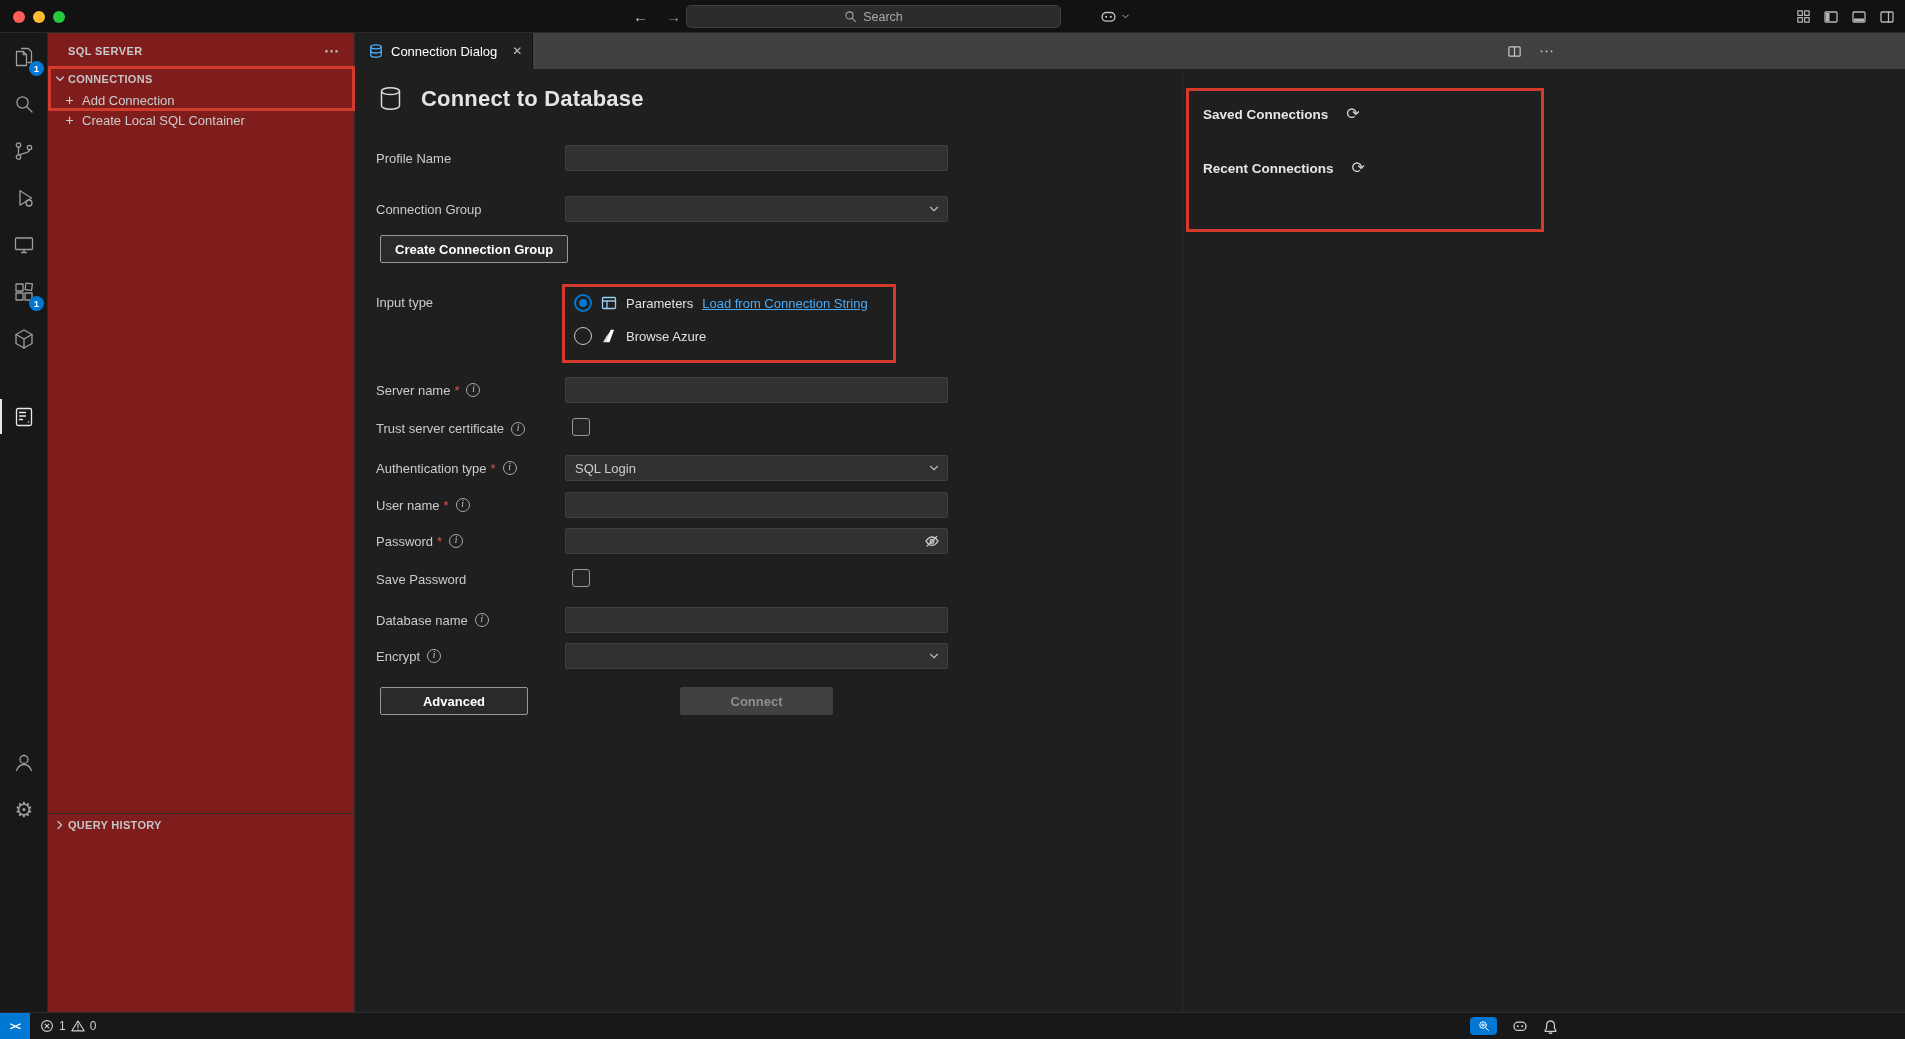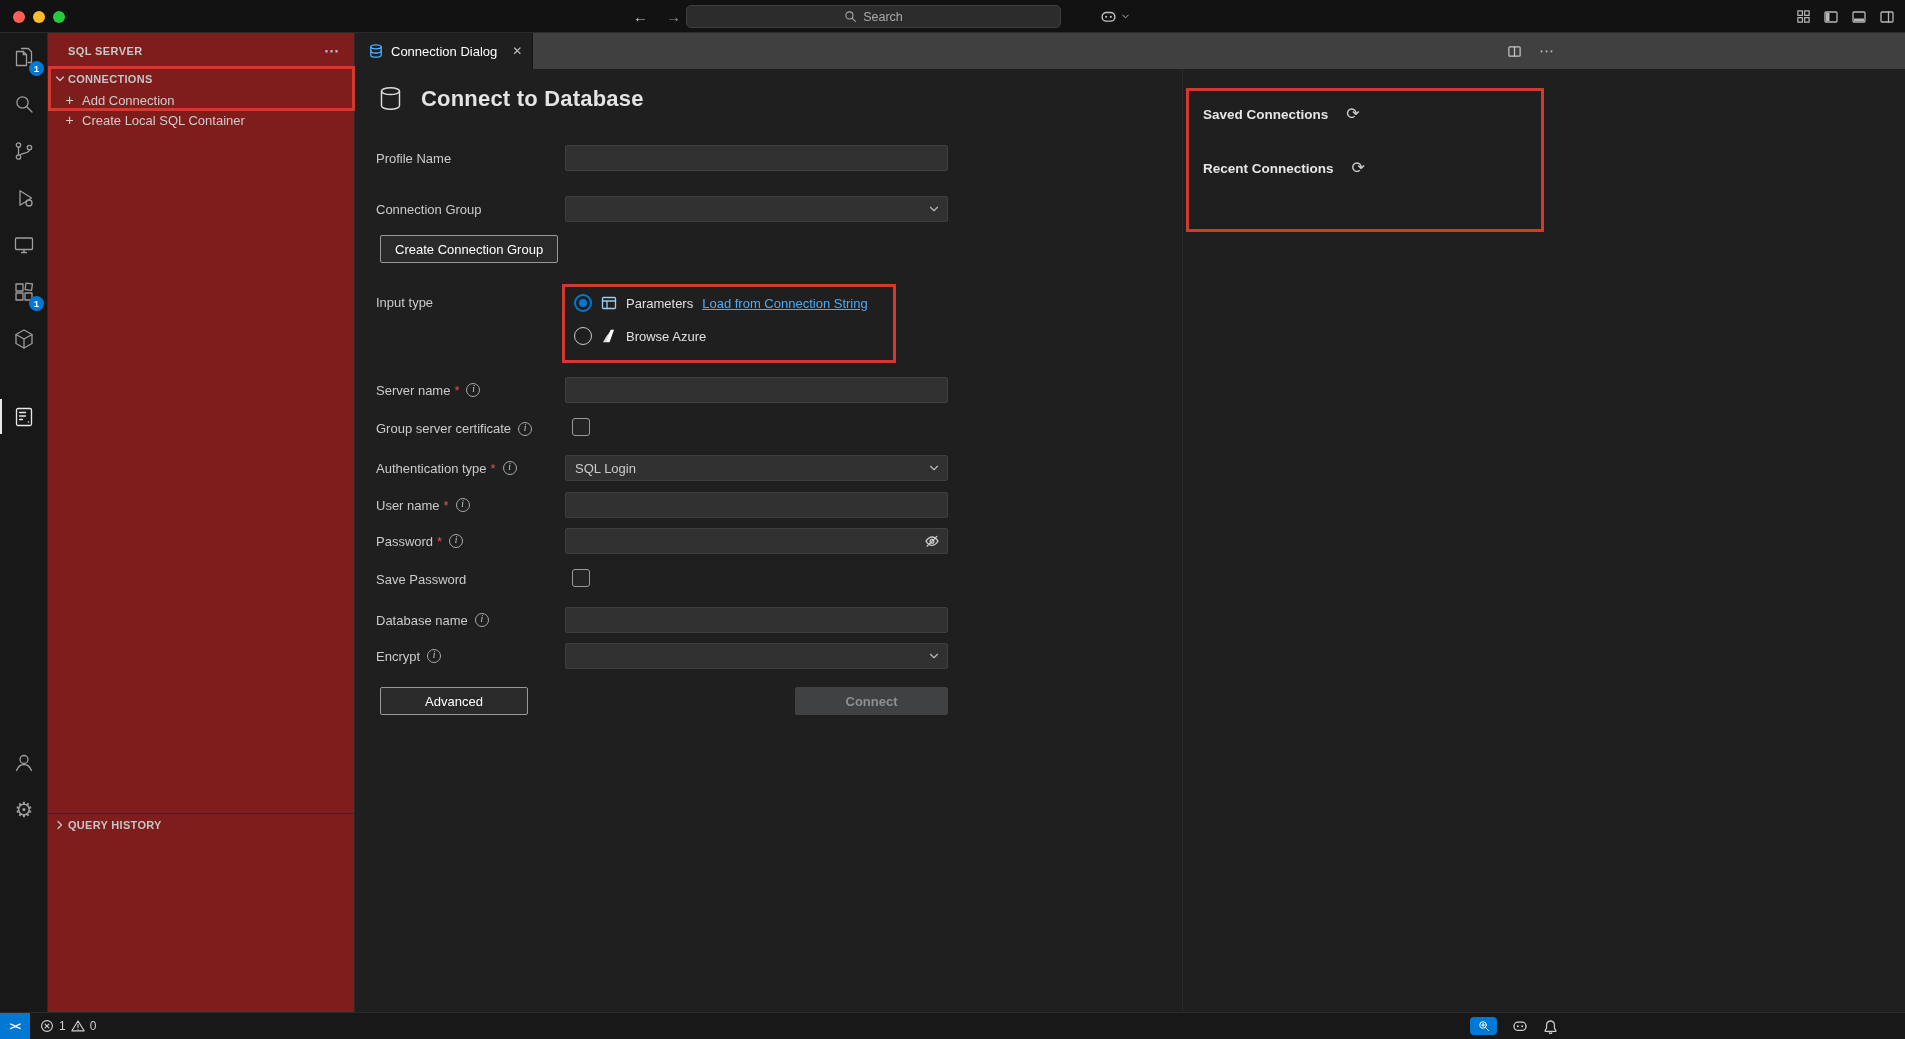--- a/index.html
+++ b/index.html
@@ -98,21 +98,21 @@
     display:inline-block;cursor:pointer}
   .cb-pad{padding-left:7px}
   .radio-stack{display:flex;flex-direction:column;gap:13px;padding-left:9px}
   .radio-row{display:flex;align-items:center;gap:9px;height:20px;cursor:pointer}
   .radio{width:18px;height:18px;border:1px solid #c9c9c9;border-radius:50%;display:inline-block;flex:0 0 18px}
   .radio.selected{border:2px solid var(--accent);position:relative}
   .radio.selected::after{content:"";position:absolute;inset:3px;background:var(--accent);border-radius:50%}
   .radio-label{color:#e0e0e0}
   .link{color:var(--link);text-decoration:underline;cursor:pointer}
   .btn{height:28px;min-width:148px;padding:0 14px;background:#2a2a2a;border:1px solid #989898;border-radius:2px;
-    color:#ffffff;font-weight:400;font-size:13px;display:inline-flex;align-items:center;justify-content:center;
+    color:#ffffff;font-weight:700;font-size:13px;display:inline-flex;align-items:center;justify-content:center;
     cursor:pointer;font-family:inherit}
   .btn.ml{margin-left:4px}
   .btn.primary-disabled{background:#3f4143;border:1px solid #3f4143;color:#8f8f8f;width:153px;min-width:153px;font-weight:600}
   .eye-btn{position:absolute;right:8px;top:5px;color:#c9c9c9;cursor:pointer}
 
   
   .mb25{margin-bottom:25px}.mb13{margin-bottom:13px}.mb30{margin-bottom:30px}.mb31{margin-bottom:31px}
   .mb15{margin-bottom:15px}.mb16{margin-bottom:16px}.mb11{margin-bottom:11px}.mb10{margin-bottom:10px}
   .mb17{margin-bottom:17px}.mb18{margin-bottom:18px}
 
@@ -394,21 +394,21 @@
               <div class="lbl">
                 <span>Server name</span>
                 <span class="req">*</span>
                 <span class="info">i</span>
               </div>
               <div class="ctl"><input class="txt" type="text" style=""></div>
             </div>
 
             <div class="row mb16">
               <div class="lbl">
-                <span>Group server certificate</span>
+                <span>Trust server certificate</span>
                 <span class="info">i</span>
               </div>
               <div class="ctl cb-pad"><span class="checkbox"></span></div>
             </div>
 
             <div class="row mb11">
               <div class="lbl">
                 <span>Authentication type</span>
                 <span class="req">*</span>
                 <span class="info">i</span>
@@ -480,21 +480,21 @@
                       </svg>
                   </span>
                 </div>
               </div>
             </div>
 
             <div class="row">
               <div class="lbl">
                 <button class="btn ml">Advanced</button>
               </div>
-              <div class="ctl" style="display:flex;justify-content:flex-end">
+              <div class="ctl" style="display:flex;justify-content:center">
                 <button class="btn primary-disabled">Connect</button>
               </div>
             </div>
           </div>
         </div>
       </div>
     </section>
   </div>
 
   <footer class="statusbar">

